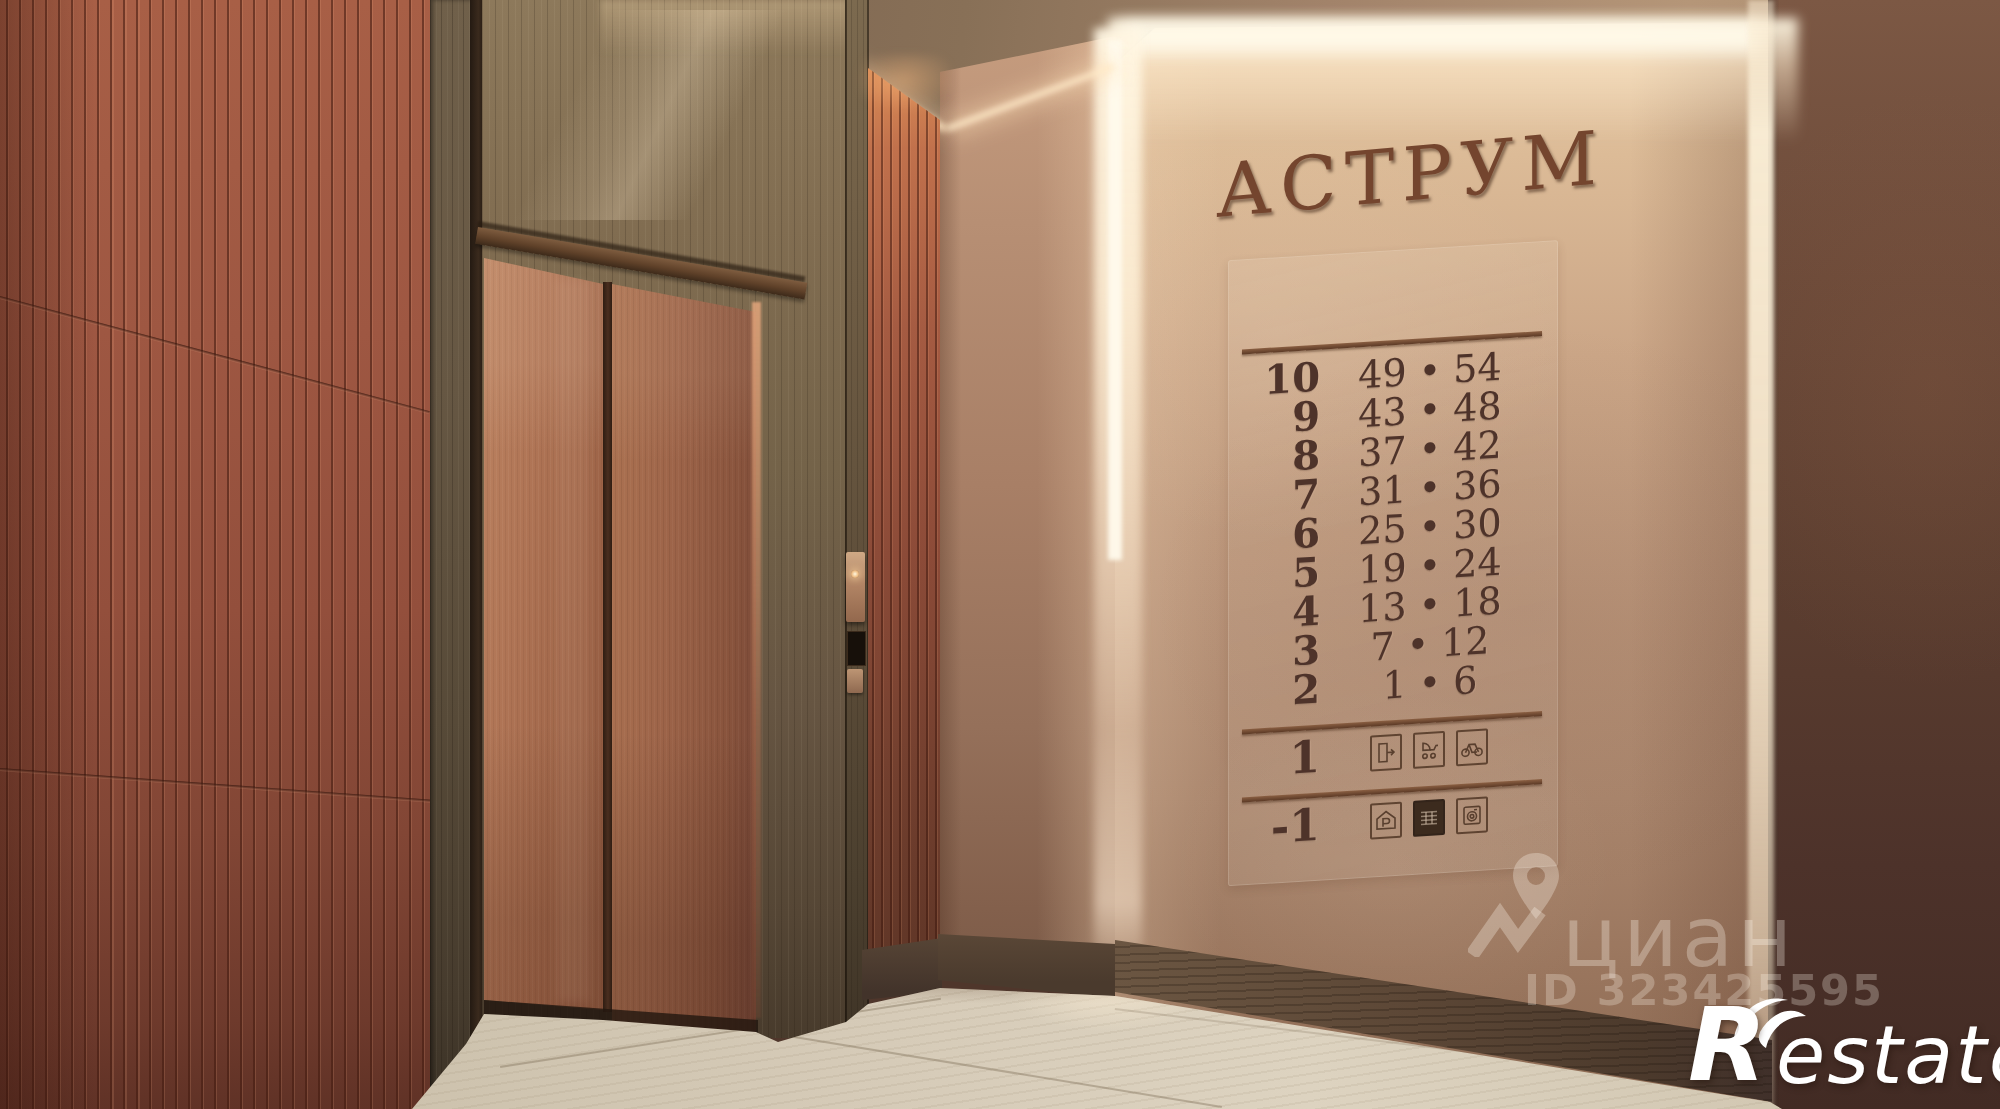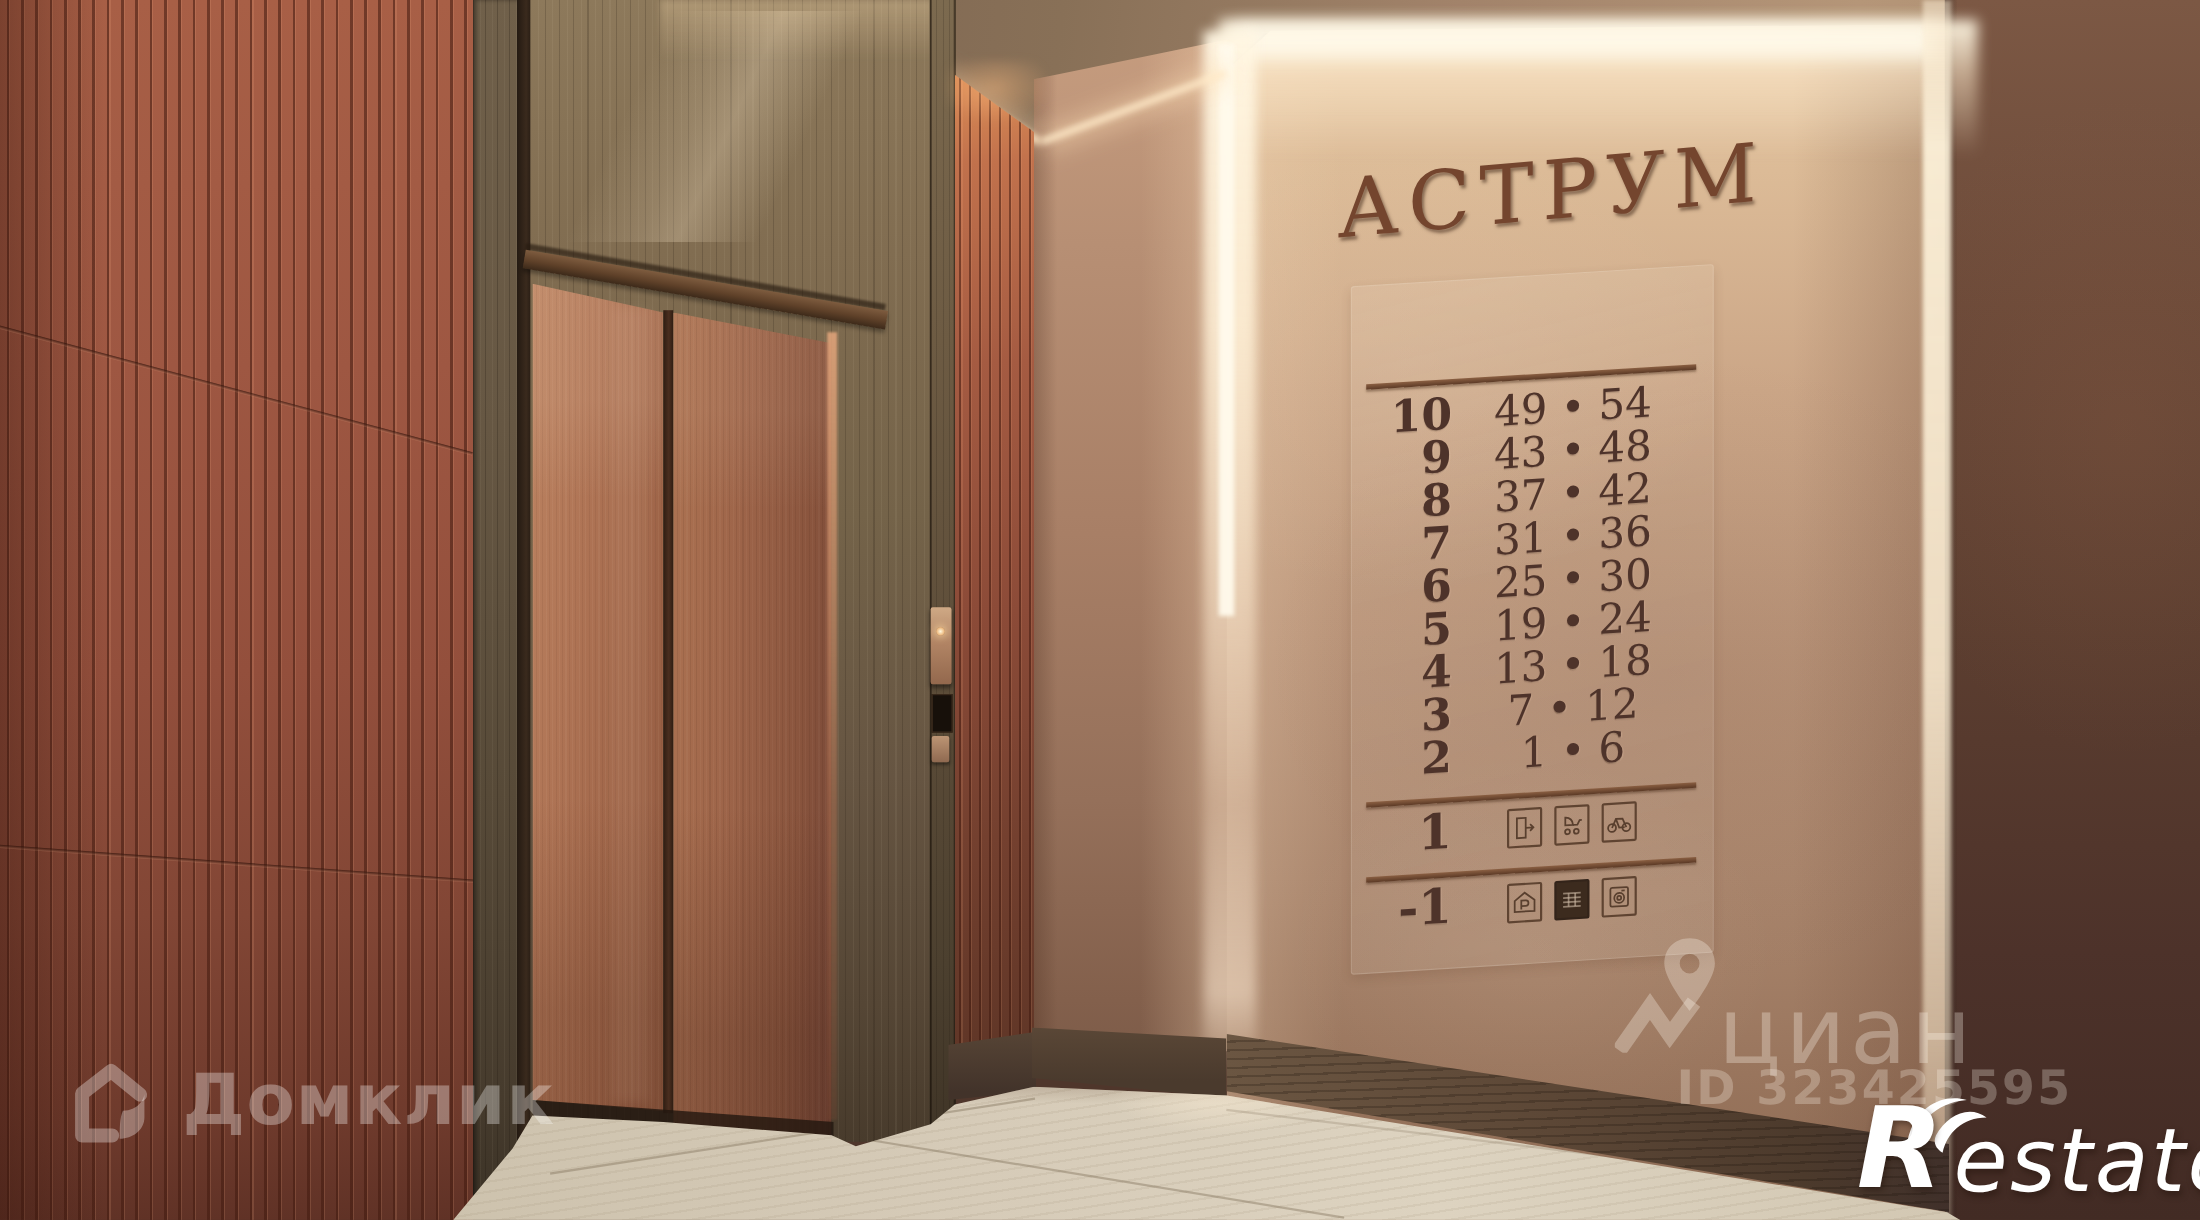--- a/index.html
+++ b/index.html
@@ -353,27 +353,20 @@
               <rect x="4" y="3.5" width="16" height="17" rx="1.5"></rect>
               <circle cx="12" cy="13" r="4.5"></circle>
               <circle cx="12" cy="13" r="1.8"></circle>
               <path d="M14 6.5h3"></path>
             </svg>
           </span>
         </span>
     </div>
   </div>
 
-  <div class="abs wm-domclick">
-    <svg viewBox="0 0 88 88">
-      <path d="M71 38 44 16 17 37 V76 H45" fill="none" stroke="currentColor" stroke-width="13" stroke-linejoin="round" stroke-linecap="round"></path>
-      <path d="M55 53 C69 53 75 42 75 37 L75 59 C75 71 64 79 52 79 C52 70 52 59 55 53 Z" fill="currentColor"></path>
-    </svg>
-    <span class="wm-text">Домклик</span>
-  </div>
 
   <div class="abs wm-cian">
     <svg class="cian-pin" viewBox="0 0 52 70">
       <path fill-rule="evenodd" fill="currentColor" d="M26 2 C12 2 3 12 3 25 C3 40 26 68 26 68 C26 68 49 40 49 25 C49 12 40 2 26 2 Z
            M26 16 a9 9 0 1 1 0 18 a9 9 0 1 1 0-18 Z"></path>
     </svg>
     <svg class="cian-zigzag" viewBox="0 0 86 56">
       <polyline points="4,54 32,14 50,40 72,10" fill="none" stroke="currentColor" stroke-width="14"></polyline>
     </svg>
     <span class="cian-text">циан</span>

